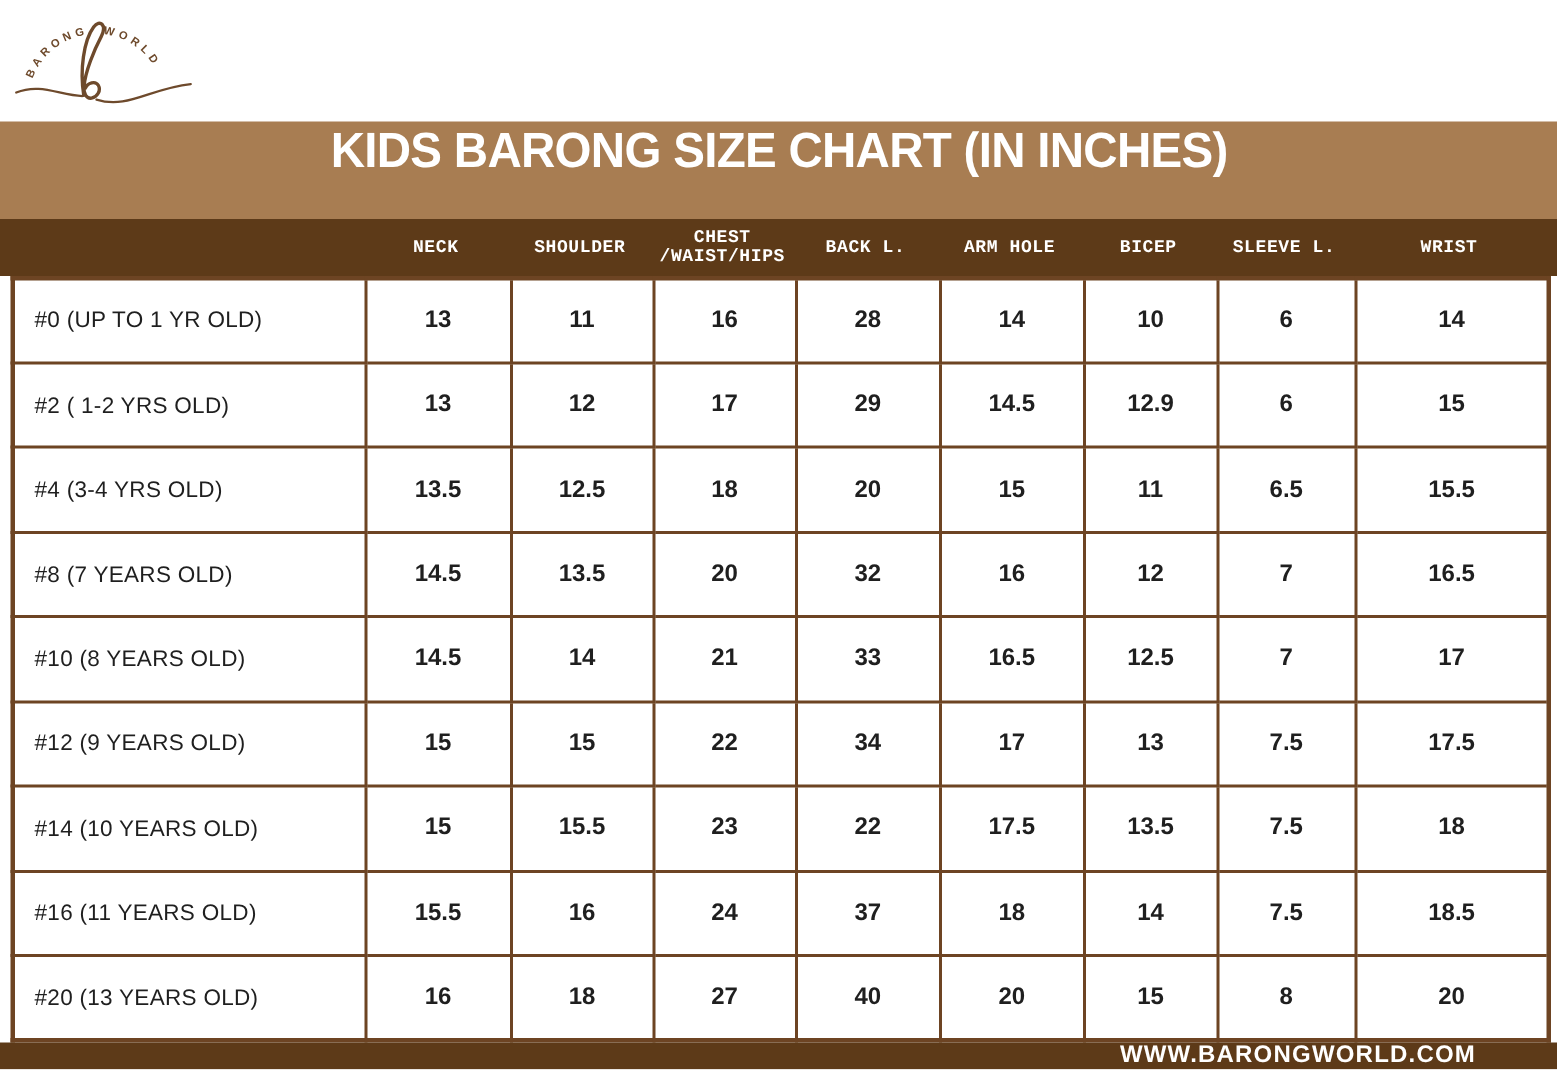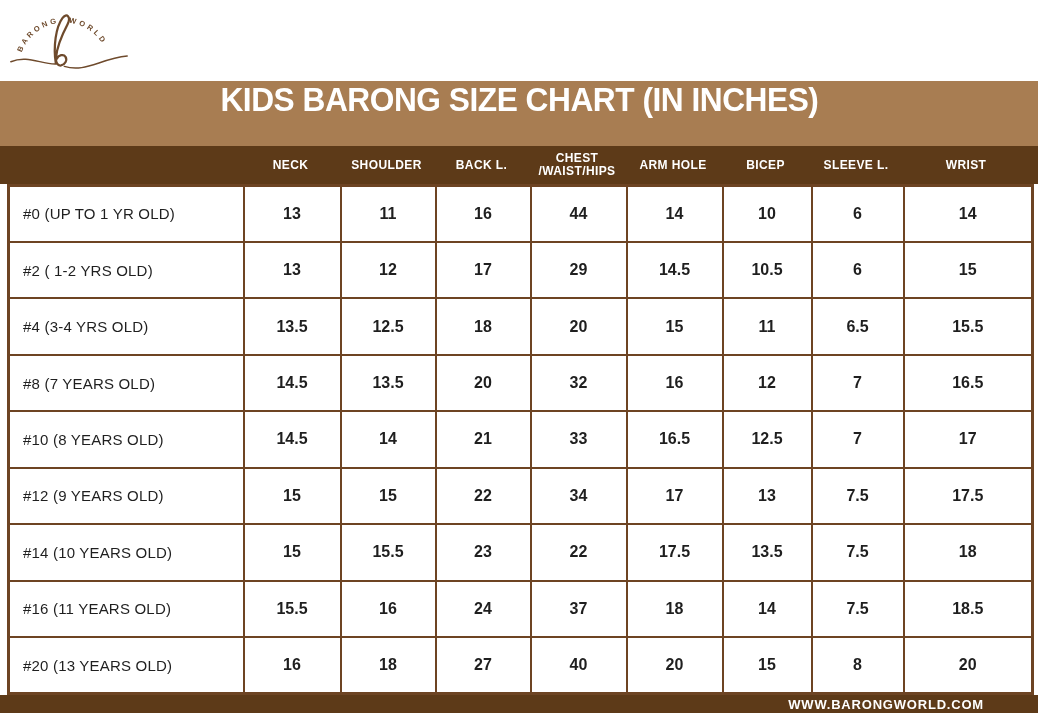--- a/index.html
+++ b/index.html
@@ -47,20 +47,21 @@
   
   .header-band {
     position: absolute;
     top: 146px;
     left: 0;
     width: 1038px;
     height: 38px;
     background: #5d3a18;
     display: grid;
     grid-template-columns: 242px 97px 95px 95px 96px 96px 89px 92px 128px;
+    font-family: Liberation Mono, monospace;
   }
   .header-cell {
     display: flex;
     align-items: center;
     justify-content: center;
     text-align: center;
     color: #ffffff;
     font-size: 12px;
     font-weight: 700;
     letter-spacing: 0.4px;
@@ -111,21 +112,21 @@
     width: 1038px;
     height: 18px;
     background: #5d3a18;
     display: flex;
     align-items: center;
     justify-content: flex-end;
     padding-right: 54px;
   }
   .footer .url {
     color: #ffffff;
-    font-size: 13px;
+    font-size: 16px;
     font-weight: 700;
     letter-spacing: 0.8px;
   }
 </style>
 </head>
 <body>
 
 <div class="page">
 
   <div class="logo">
@@ -146,23 +147,23 @@
   </div>
 
   <div class="banner">
     <div class="title">KIDS BARONG SIZE CHART (IN INCHES)</div>
   </div>
 
   <div class="header-band">
     <div class="header-cell"></div>
     <div class="header-cell">NECK</div>
     <div class="header-cell">SHOULDER</div>
-    <div class="header-cell">BACK L.</div>
     <div class="header-cell">CHEST
 /WAIST/HIPS</div>
+    <div class="header-cell">BACK L.</div>
     <div class="header-cell">ARM HOLE</div>
     <div class="header-cell">BICEP</div>
     <div class="header-cell">SLEEVE L.</div>
     <div class="header-cell">WRIST</div>
   </div>
 
   <div class="table-wrap">
     <table class="size-table">
       <colgroup>
         <col style="width:235px">
@@ -174,34 +175,34 @@
           <col style="width:89px">
           <col style="width:92px">
         <col style="width:129px">
       </colgroup>
       <tbody>
           <tr>
             <td class="label-cell">#0 (UP TO 1 YR OLD)</td>
             <td class="value-cell">13</td>
             <td class="value-cell">11</td>
             <td class="value-cell">16</td>
-            <td class="value-cell">44</td>
+            <td class="value-cell">28</td>
             <td class="value-cell">14</td>
             <td class="value-cell">10</td>
             <td class="value-cell">6</td>
             <td class="value-cell">14</td>
           </tr>
           <tr>
             <td class="label-cell">#2 ( 1-2 YRS OLD)</td>
             <td class="value-cell">13</td>
             <td class="value-cell">12</td>
             <td class="value-cell">17</td>
             <td class="value-cell">29</td>
             <td class="value-cell">14.5</td>
-            <td class="value-cell">10.5</td>
+            <td class="value-cell">12.9</td>
             <td class="value-cell">6</td>
             <td class="value-cell">15</td>
           </tr>
           <tr>
             <td class="label-cell">#4 (3-4 YRS OLD)</td>
             <td class="value-cell">13.5</td>
             <td class="value-cell">12.5</td>
             <td class="value-cell">18</td>
             <td class="value-cell">20</td>
             <td class="value-cell">15</td>

